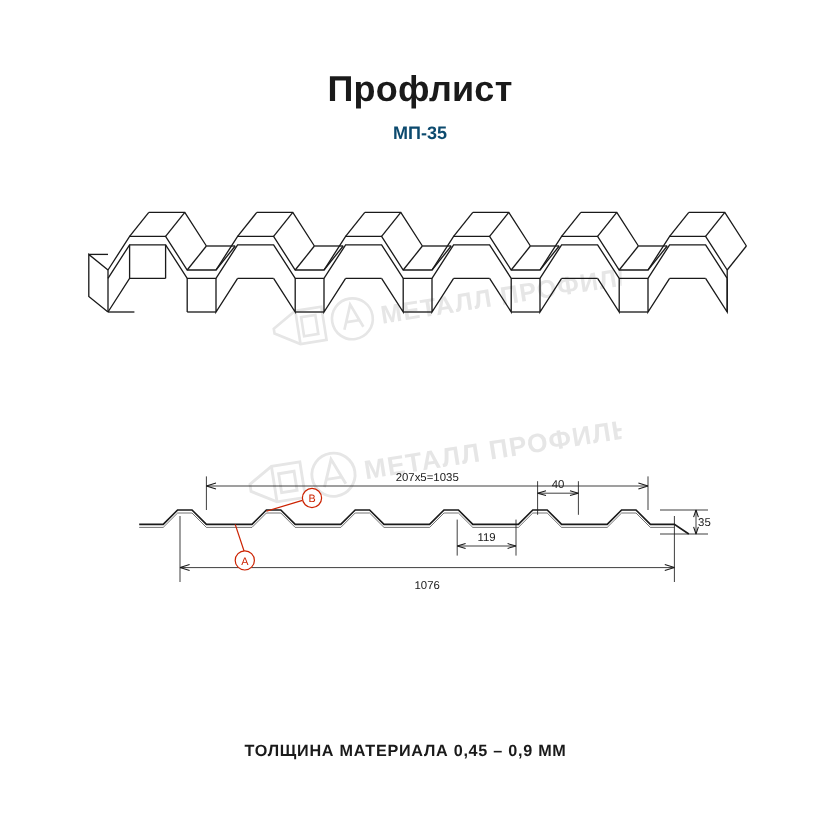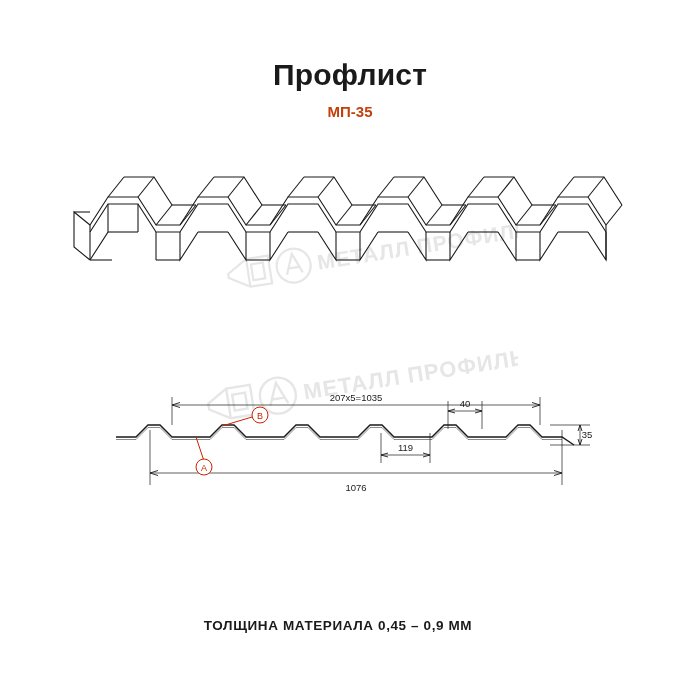--- a/index.html
+++ b/index.html
@@ -34,21 +34,21 @@
     color: #1a1a1a;
   }
   .subtitle {
     position: absolute;
     top: 103px;
     left: 0;
     width: 700px;
     text-align: center;
     font-size: 15px;
     font-weight: bold;
-    color: #c2410c;
+    color: #0c4a6e;
   }
 
   
   .iso-wrap {
     position: absolute;
     top: 150px;
     left: 60px;
     width: 580px;
     height: 180px;
   }

